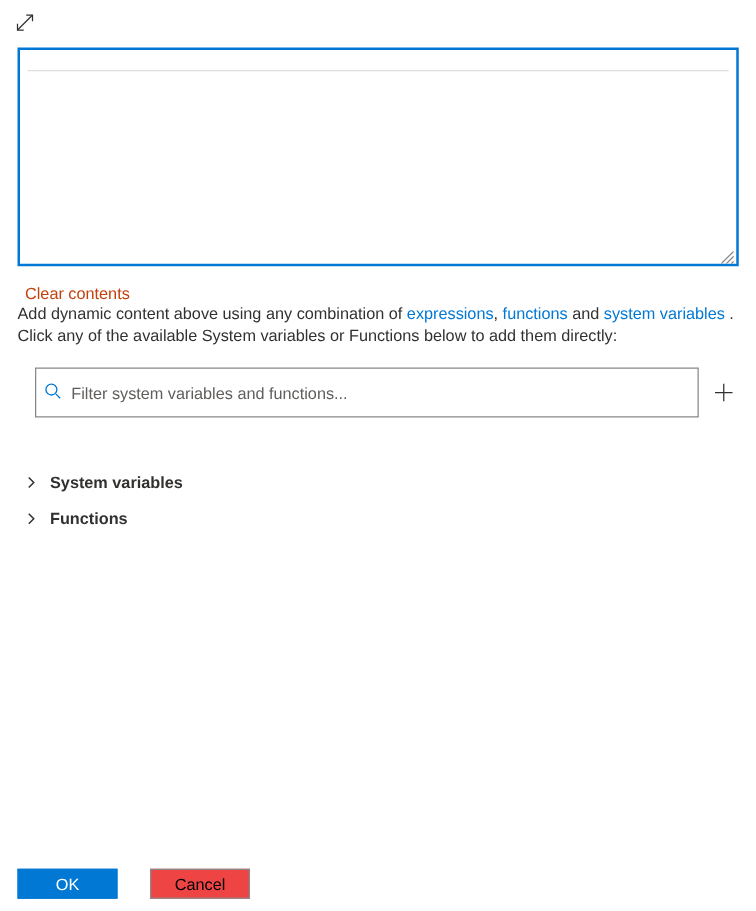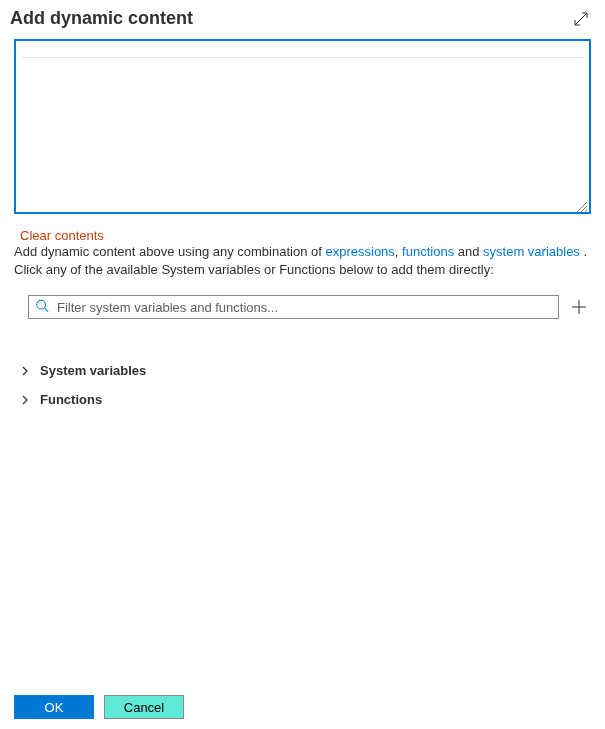--- a/index.html
+++ b/index.html
@@ -83,21 +83,21 @@
       margin-top: 16px;
       margin-left: 14px;
       gap: 8px;
     }
     .filter-input-wrap {
       position: relative;
       flex: 1;
     }
     .filter-input {
       width: 100%;
-      height: 24px;
+      height: 40px;
       border: 1px solid #8a8886;
       padding: 0 8px 0 28px;
       font-size: 13px;
       font-family: inherit;
       color: #323130;
       outline: none;
     }
     .filter-input::placeholder {
       color: #605e5c;
     }
@@ -138,43 +138,42 @@
       display: inline-flex;
       align-items: center;
       justify-content: center;
       width: 14px;
     }
     .footer {
       position: absolute;
       bottom: 10px;
       left: 14px;
       display: flex;
-      gap: 10px;
+      gap: 26px;
     }
     .btn {
       min-width: 80px;
       height: 24px;
       font-size: 13px;
       font-family: inherit;
       cursor: pointer;
       border: 1px solid #8a8886;
-      background: #5eead4;
+      background: #ef4444;
       padding: 0 16px;
     }
     .btn-primary {
       background: #0078d4;
       border-color: #0078d4;
       color: #fff;
     }
   </style>
 </head>
 <body>
 
 <div class="header">
-  <h1>Add dynamic content</h1>
   <div class="expand-icon">
     <svg width="16" height="16" viewBox="0 0 16 16" fill="none" stroke="#323130" stroke-width="1">
       <line x1="2" y1="14" x2="14" y2="2"></line>
       <polyline points="9,2 14,2 14,7"></polyline>
       <polyline points="2,9 2,14 7,14"></polyline>
     </svg>
   </div>
 </div>
 
 <div class="content-area">

